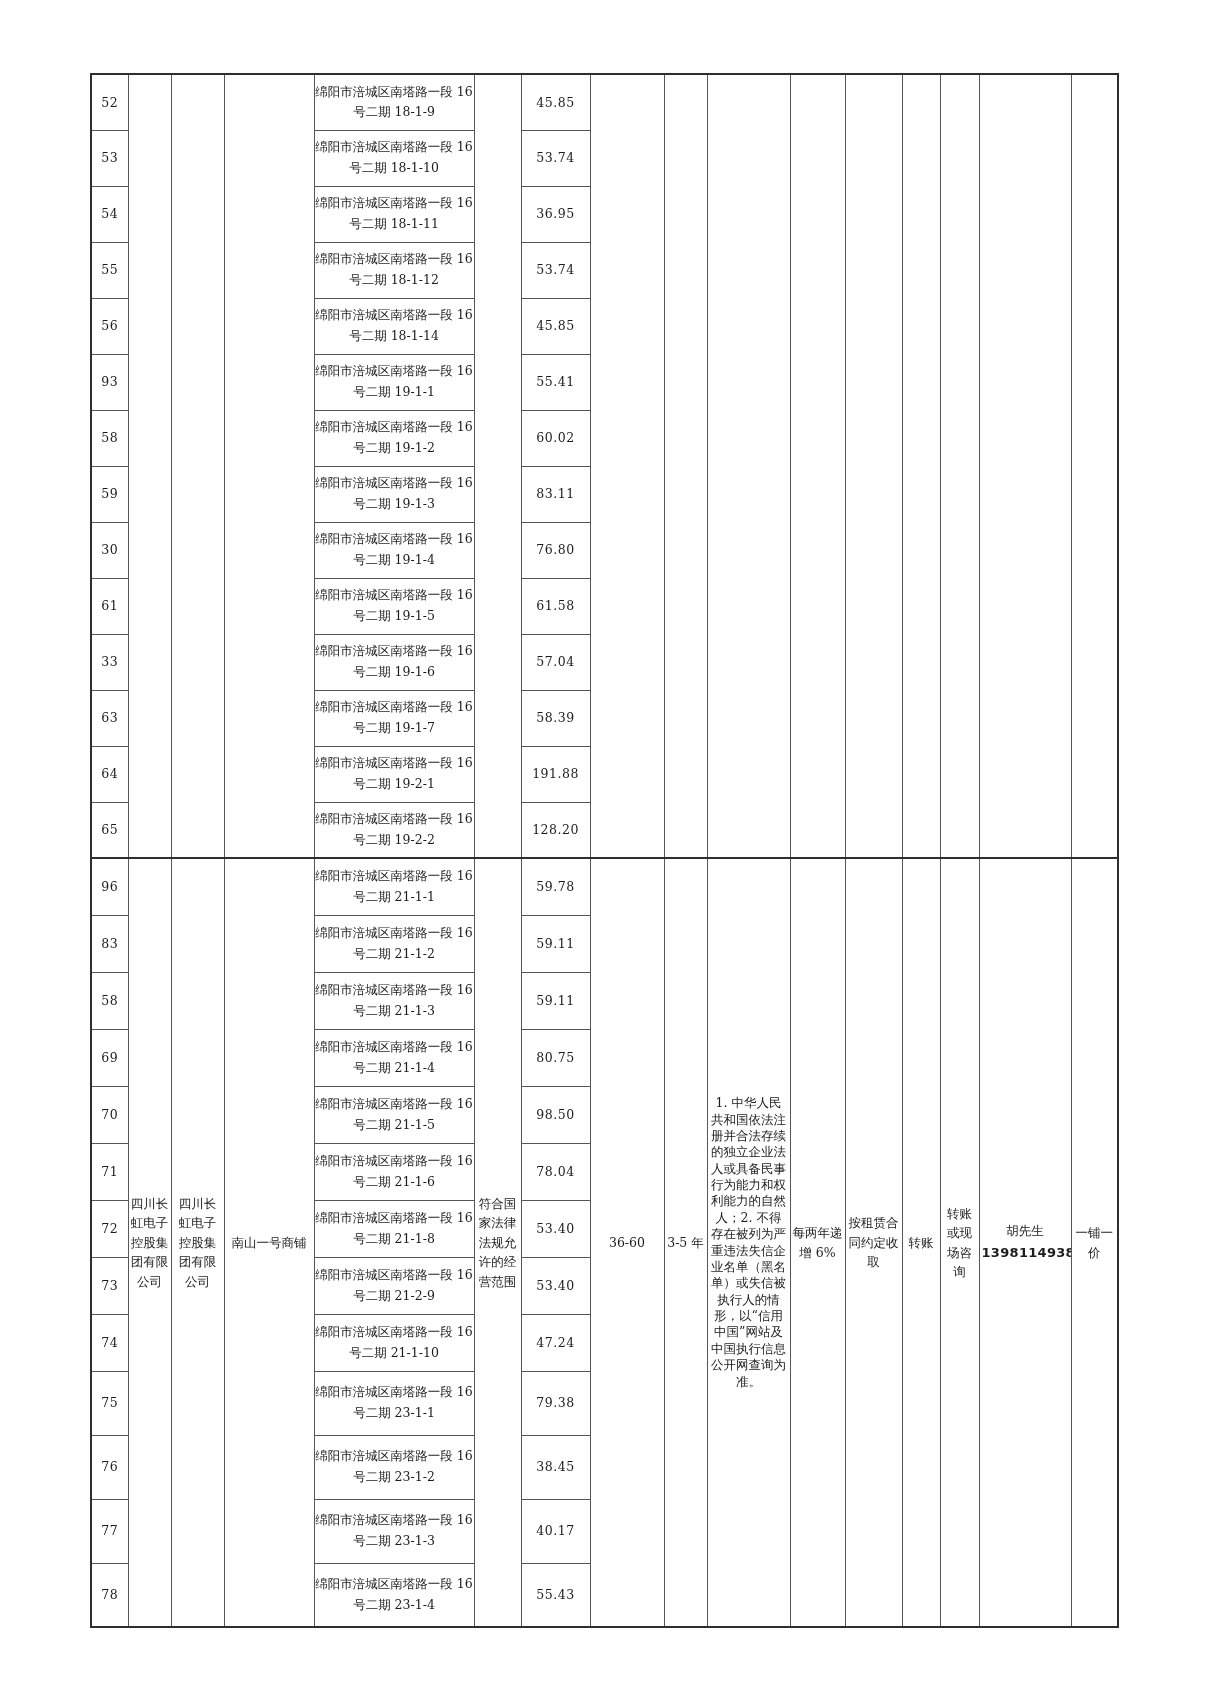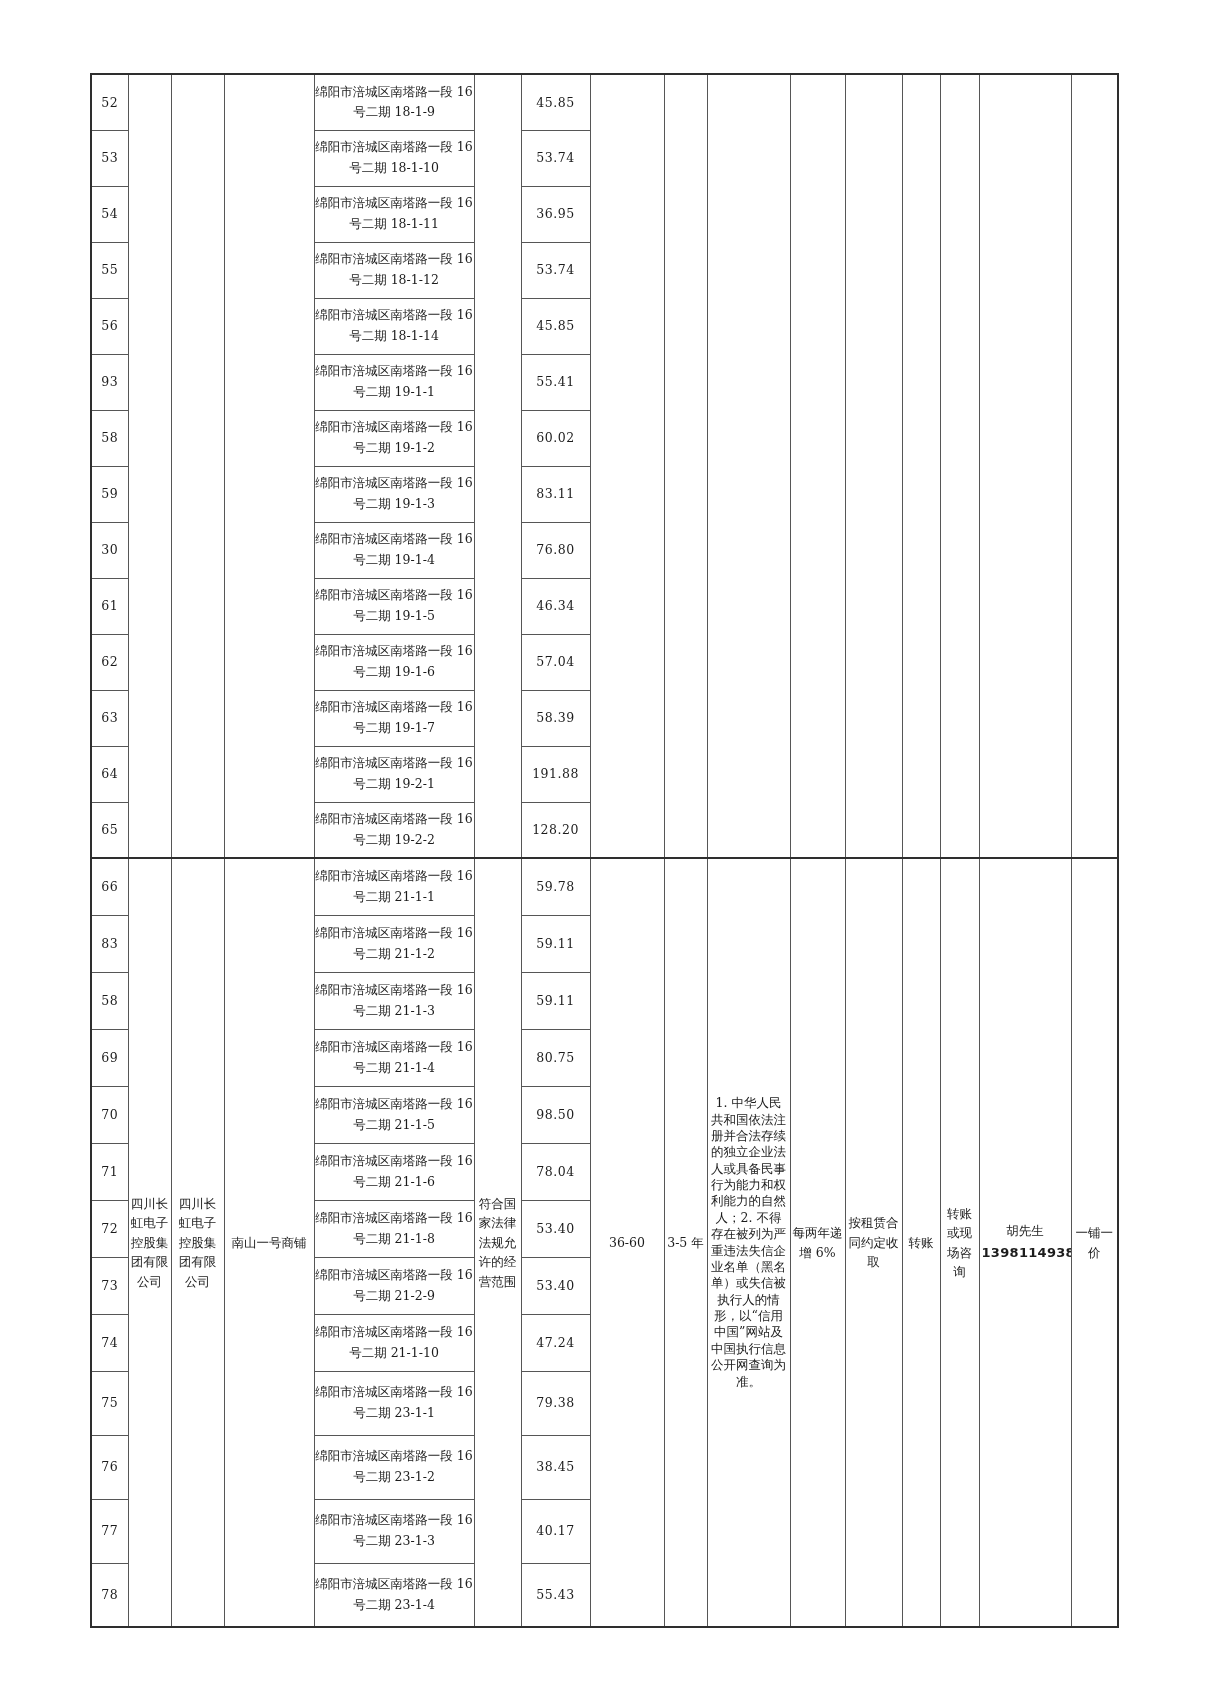--- a/index.html
+++ b/index.html
@@ -132,24 +132,24 @@
     <td class="c-area">83.11</td>
   </tr>
         <tr>
     <td class="c-no">30</td>
     <td class="c-addr"><span class="nw">绵阳市涪城区南塔路一段 16</span><br><span class="nw">号二期 19-1-4</span></td>
     <td class="c-area">76.80</td>
   </tr>
         <tr>
     <td class="c-no">61</td>
     <td class="c-addr"><span class="nw">绵阳市涪城区南塔路一段 16</span><br><span class="nw">号二期 19-1-5</span></td>
-    <td class="c-area">46.34</td>
-  </tr>
-        <tr>
-    <td class="c-no">62</td>
+    <td class="c-area">61.58</td>
+  </tr>
+        <tr>
+    <td class="c-no">33</td>
     <td class="c-addr"><span class="nw">绵阳市涪城区南塔路一段 16</span><br><span class="nw">号二期 19-1-6</span></td>
     <td class="c-area">57.04</td>
   </tr>
         <tr>
     <td class="c-no">63</td>
     <td class="c-addr"><span class="nw">绵阳市涪城区南塔路一段 16</span><br><span class="nw">号二期 19-1-7</span></td>
     <td class="c-area">58.39</td>
   </tr>
         <tr>
     <td class="c-no">64</td>
@@ -158,21 +158,21 @@
   </tr>
         <tr>
     <td class="c-no">65</td>
     <td class="c-addr"><span class="nw">绵阳市涪城区南塔路一段 16</span><br><span class="nw">号二期 19-2-2</span></td>
     <td class="c-area">128.20</td>
   </tr>
       </tbody>
 
     <tbody id="sec-1">
       <tr class="row-first">
-        <td class="c-no">66</td>
+        <td class="c-no">96</td>
         <td class="c-lessor" rowspan="13">四川长虹电子控股集团有限公司</td>
         <td class="c-lessor2" rowspan="13">四川长虹电子控股集团有限公司</td>
         <td class="c-project" rowspan="13">南山一号商铺</td>
         <td class="c-addr"><span class="nw">绵阳市涪城区南塔路一段 16</span><br><span class="nw">号二期 21-1-1</span></td>
         <td class="c-scope" rowspan="13">符合国家法律法规允许的经营范围</td>
         <td class="c-area">59.78</td>
         <td class="c-rent" rowspan="13">36-60</td>
         <td class="c-term" rowspan="13">3-5 年</td>
         <td class="c-qual" rowspan="13">1. 中华人民共和国依法注册并合法存续的独立企业法人或具备民事行为能力和权利能力的自然人；2. 不得存在被列为严重违法失信企业名单（黑名单）或失信被执行人的情形，以“信用中国”网站及中国执行信息公开网查询为准。</td>
         <td class="c-inc" rowspan="13">每两年递增 6%</td>

